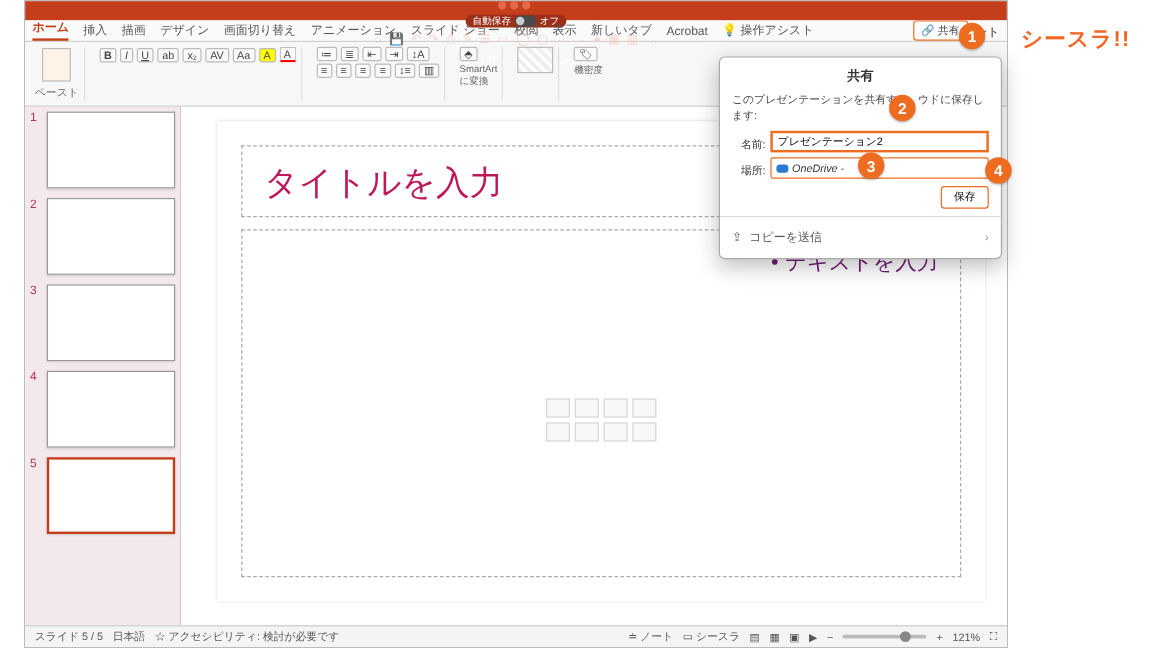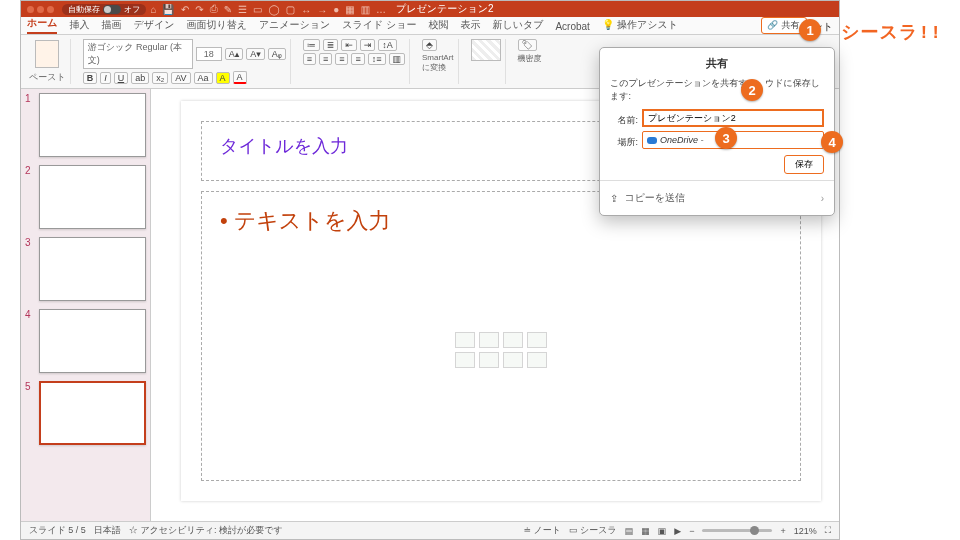--- a/index.html
+++ b/index.html
@@ -1,20 +1,20 @@
 <!DOCTYPE html>
 <html><head>
 <meta charset="utf-8">
 <style>
   * { box-sizing: border-box; margin: 0; padding: 0; }
   body { font-family: "Hiragino Kaku Gothic Pro", "Yu Gothic", sans-serif; font-size: 11px; background: #fff; color: #333; width: 960px; height: 540px; overflow: hidden; position: relative; }
   .app { position: absolute; left: 20px; top: 0; width: 820px; height: 540px; border: 1px solid #bbb; background: #fff; }
-  .brand { position: absolute; right: 18px; top: 20px; color: #f26522; font-weight: 800; font-size: 18px; letter-spacing: 1px; font-family: Liberation Mono, monospace; }
-  
-  .titlebar { height: 16px; background: #c43e1c; display: flex; align-items: center; gap: 4px; padding: 0 6px; color: #fff; font-size: 9px; }
+  .brand { position: absolute; right: 18px; top: 20px; color: #f26522; font-weight: 800; font-size: 18px; letter-spacing: 1px; }
+  
+  .titlebar { height: 16px; background: #c43e1c; display: flex; align-items: center; gap: 4px; padding: 0 6px; color: #fff; font-size: 9px; flex-direction: column; }
   .titlebar .dots { display:flex; gap:3px; margin-right:4px;}
   .titlebar .dots span{ width:7px;height:7px;border-radius:50%;background:#e06947;}
   .autosave { background:#9b301a; border-radius:8px; padding:0 6px; display:flex; align-items:center; gap:3px; font-size:8px;}
   .autosave .pill{ width:18px;height:9px;border-radius:5px;background:#4a4a4a;position:relative;}
   .autosave .pill::after{content:"";width:7px;height:7px;border-radius:50%;background:#ccc;position:absolute;left:1px;top:1px;}
   .qat { display:flex; gap:6px; align-items:center; color:#f7d0c3; font-size:10px;}
   .qat span{opacity:.85;}
   .doc-title{ margin-left:6px; font-size:10px;}
   
   .tabs { height: 18px; display:flex; align-items:flex-end; padding: 0 6px; gap: 12px; font-size: 10px; border-bottom:1px solid #d0d0d0; background:#fafafa;}
@@ -35,22 +35,22 @@
   .imgph{width:30px;height:22px;border:1px solid #bbb;background:repeating-linear-gradient(45deg,#eee,#eee 3px,#fff 3px,#fff 6px);}
   
   .main { position:absolute; top:88px; left:0; right:0; bottom:18px; display:flex; }
   .thumbs{ width:130px; background:#f3e9ed; border-right:1px solid #ccc; overflow:auto; padding:4px;}
   .thumb{ display:flex; gap:4px; margin-bottom:8px;}
   .tn-num{ width:10px; color:#b4355a; font-size:10px;}
   .tn-box{ width:110px; height:64px; background:#fff; border:1px solid #999; box-shadow:0 1px 2px rgba(0,0,0,.15);}
   .thumb.sel .tn-box{ border:2px solid #c43e1c;}
   .canvas{ flex:1; background:#fff; position:relative; }
   .slide{ position:absolute; left:30px; top:12px; width:640px; height:400px; background:#fff; box-shadow:0 0 3px rgba(0,0,0,.2);}
-  .ph-title{ position:absolute; left:20px; top:20px; right:20px; height:60px; border:1px dashed #aaa; padding:12px 18px; font-size:18px; color:#6d28d9; font-family:Liberation Sans, sans-serif;}
-  .ph-body{ position:absolute; left:20px; top:90px; right:20px; bottom:20px; border:1px dashed #aaa; padding:14px 18px; font-size:22px; color:#c2410c;}
+  .ph-title{ position:absolute; left:20px; top:20px; right:20px; height:60px; border:1px dashed #aaa; padding:12px 18px; font-size:28px; color:#be185d; font-family:Liberation Sans, sans-serif;}
+  .ph-body{ position:absolute; left:20px; top:90px; right:20px; bottom:20px; border:1px dashed #aaa; padding:14px 18px; font-size:18px; color:#701a75;text-align:right;}
   .ph-icons{position:absolute;left:50%;top:55%;transform:translate(-50%,-50%);display:grid;grid-template-columns:repeat(4,20px);gap:4px;opacity:.35;}
   .ph-icons span{width:20px;height:16px;border:1px solid #888;background:#e8f0e8;}
   
   .status{ position:absolute; left:0; right:0; bottom:0; height:18px; background:#f4f4f4; border-top:1px solid #ccc; display:flex; align-items:center; padding:0 8px; font-size:9px; color:#555; gap:8px;}
   .status .sp{flex:1}
   .zoom-slider{ width:70px;height:3px;background:#bbb;position:relative;border-radius:2px;}
   .zoom-slider::after{content:"";position:absolute;left:48px;top:-3px;width:9px;height:9px;border-radius:50%;background:#888;}
   
   .share-pop{ position:absolute; right:4px; top:46px; width:236px; background:#fff; border:1px solid #aaa; border-radius:5px; box-shadow:0 6px 18px rgba(0,0,0,.25); padding:8px 10px 4px; font-size:10px; color:#333; z-index:50;}
   .share-pop h4{ text-align:center; font-size:11px; font-weight:600; margin-bottom:6px;}
@@ -125,27 +125,20 @@
     </div>
   </div>
 
   <div class="ribbon">
     <div class="ribgrp">
       <div class="paste-ico"></div>
       <div>ペースト</div>
     </div>
     <div class="ribgrp">
       <div class="row">
-        <span class="fontname">游ゴシック Regular (本文)</span>
-        <span class="fontsize">18</span>
-        <span class="fakebtn">A▴</span>
-        <span class="fakebtn">A▾</span>
-        <span class="fakebtn">Aᵩ</span>
-      </div>
-      <div class="row">
         <span class="fakebtn"><b>B</b></span>
         <span class="fakebtn"><i>I</i></span>
         <span class="fakebtn"><u>U</u></span>
         <span class="fakebtn">ab</span>
         <span class="fakebtn">x₂</span>
         <span class="fakebtn">AV</span>
         <span class="fakebtn">Aa</span>
         <span class="fakebtn" style="background:#ff0">A</span>
         <span class="fakebtn" style="border-bottom:2px solid red">A</span>
       </div>

